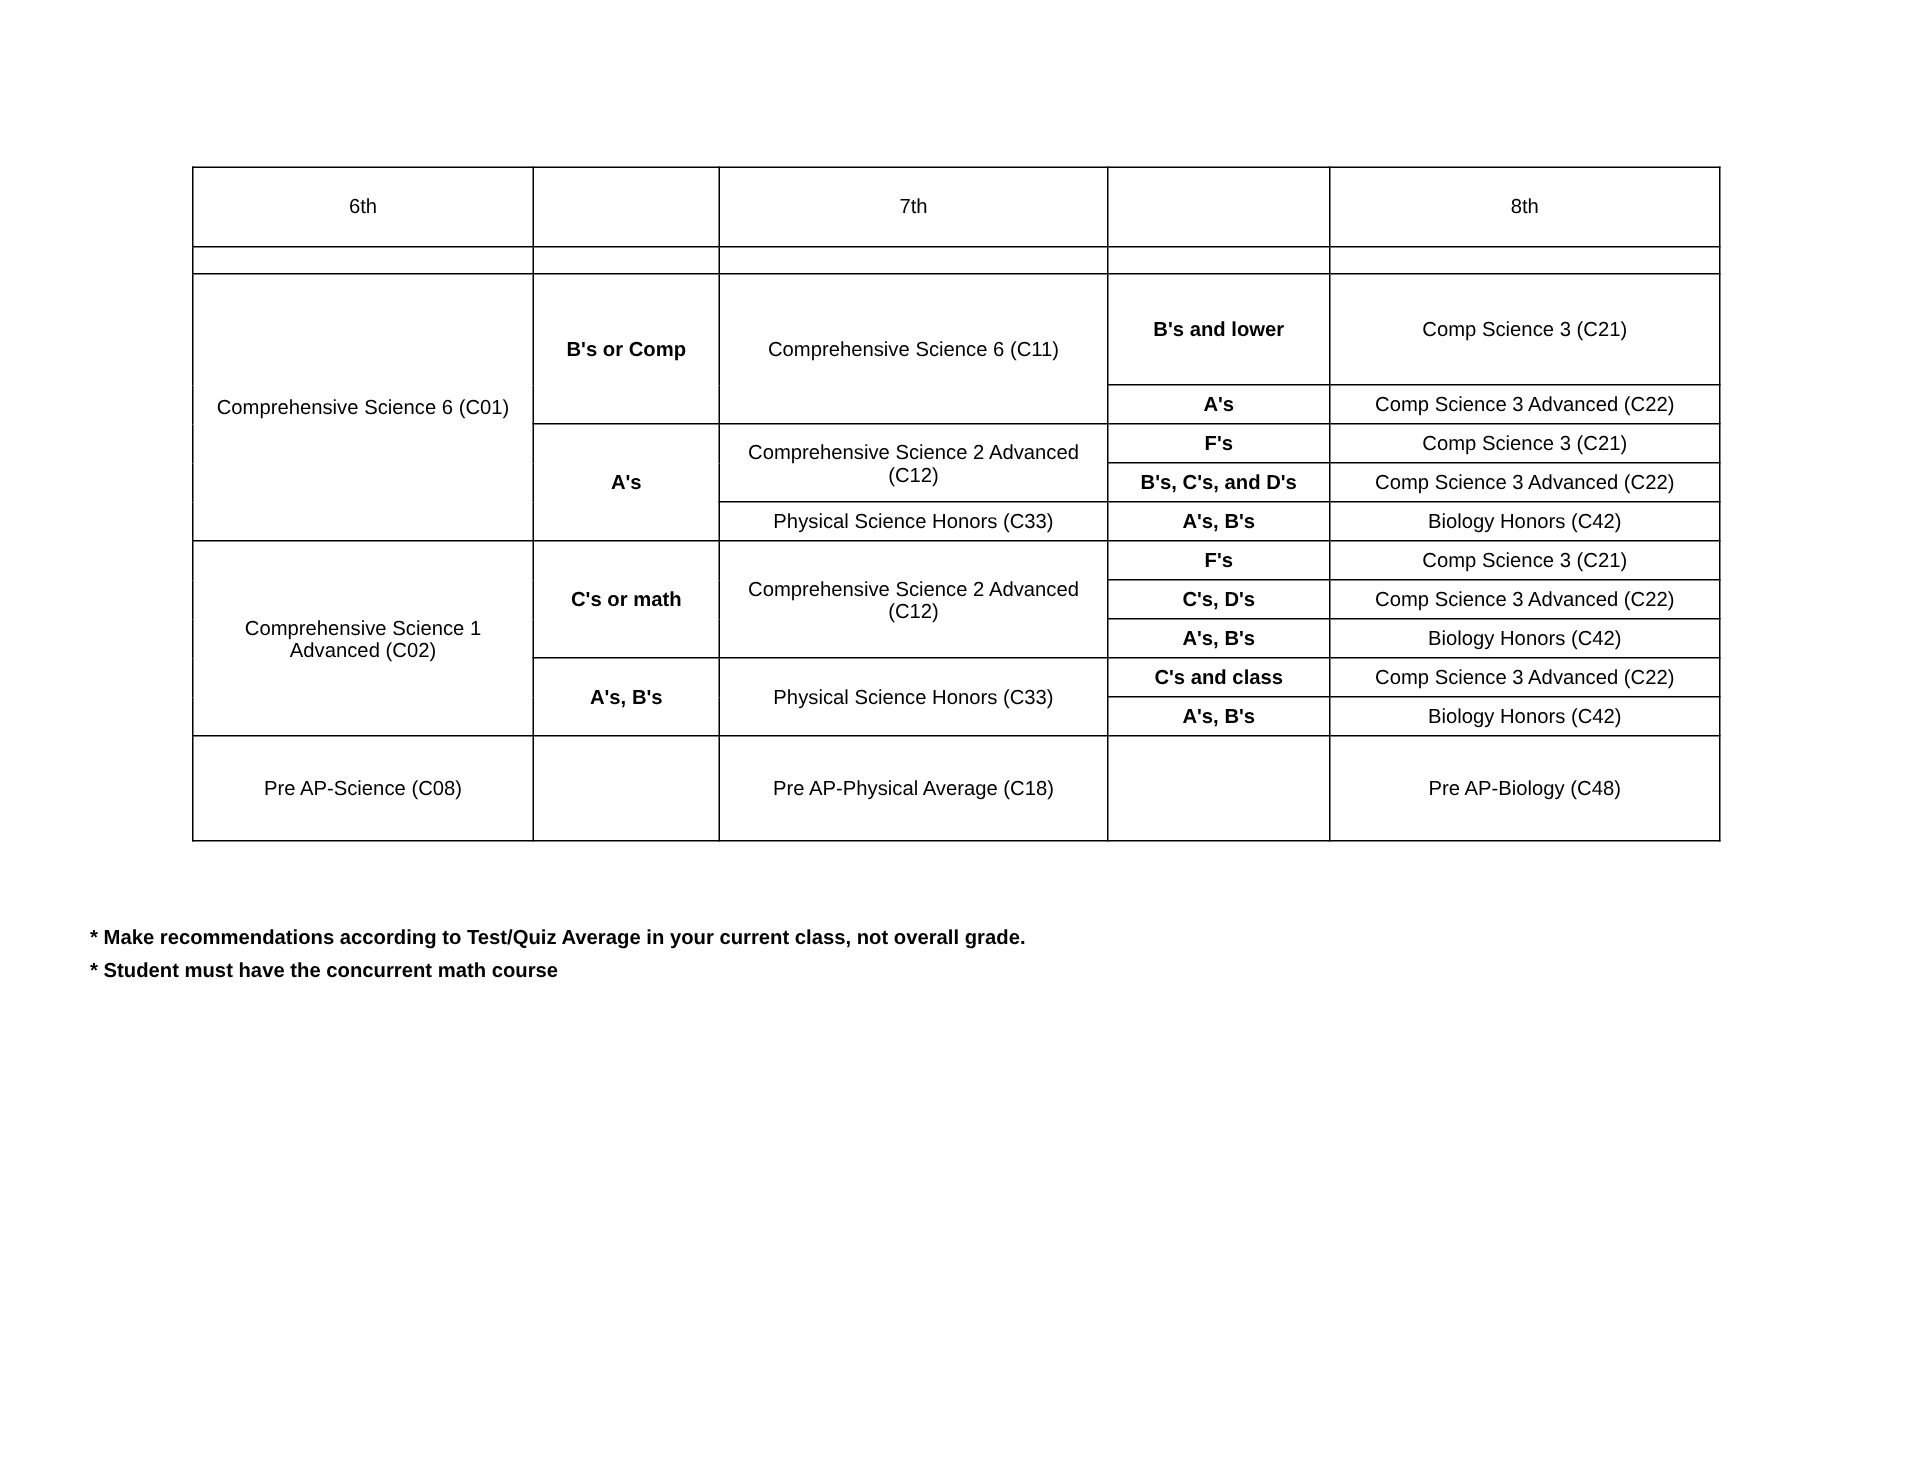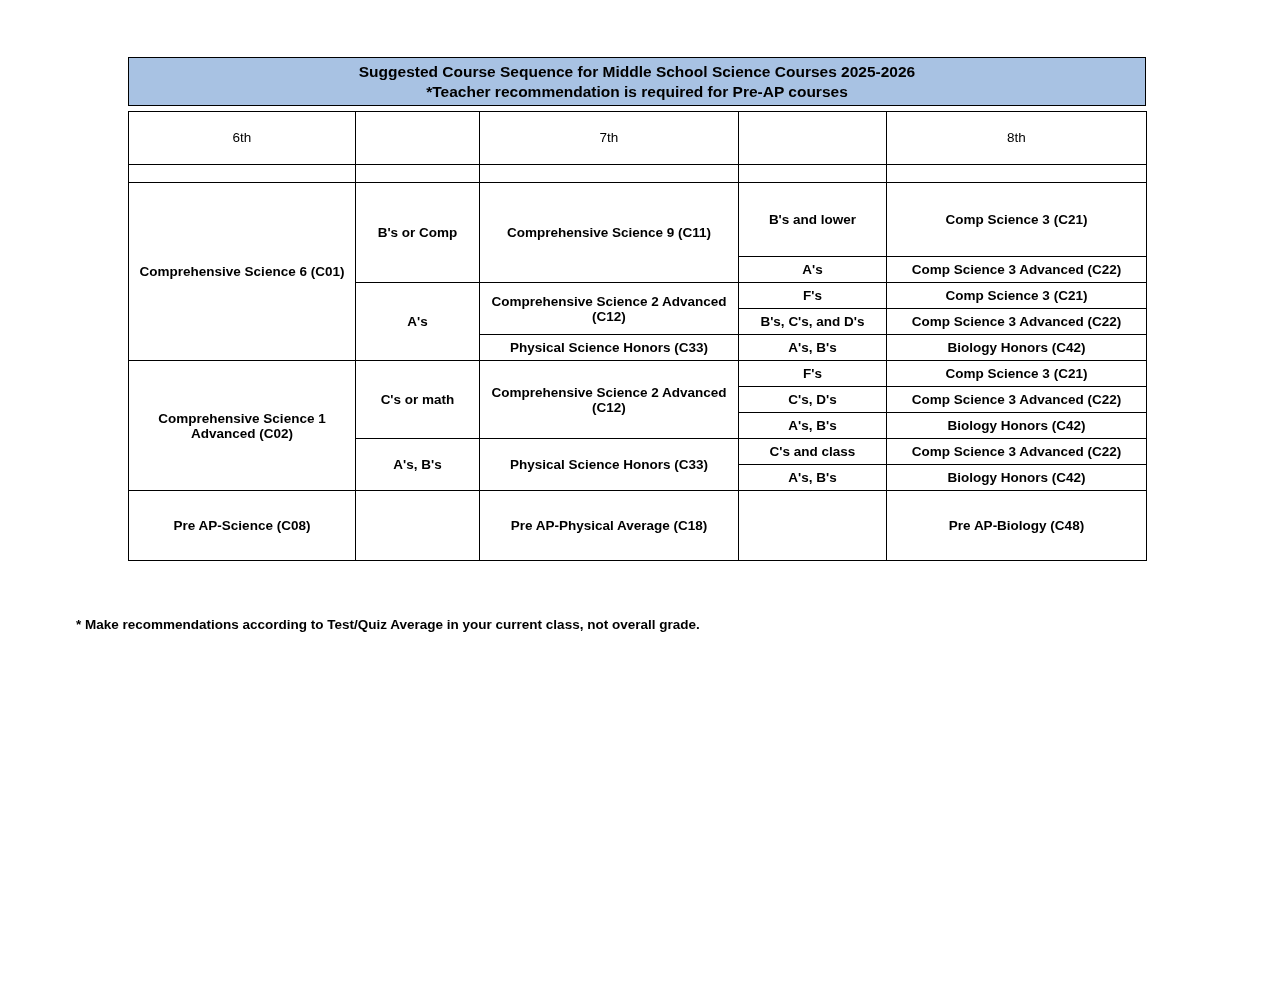--- a/index.html
+++ b/index.html
@@ -70,50 +70,45 @@
 
   td.gradehdr {
     font-size: 26px;
     font-weight: normal;
     height: 53px;
     line-height: 1.1;
   }
   td.blankrow {
     height: 18px;
   }
-  td.b { font-weight: bold; }
+  td.b { font-weight: normal; }
   td.n { font-weight: bold; }
 
   .r1 { height: 74px; }
   .r-tall { height: 26px; }
 
   
   .sec-top { border-top: 2px solid #000000; }
 
   
   .footnotes {
     position: absolute;
     left: 60px;
     top: 614px;
     font-size: 13.5px;
     font-weight: bold;
     line-height: 1.65;
-    margin-left: 16px;
   }
   .footnote { white-space: nowrap; }
 </style>
 </head>
 <body>
 
 <div class="page">
 
-  <div class="title-banner">
-    <div class="title-line">Suggested Course Sequence for Middle School Science Courses 2025-2026</div>
-    <div class="title-line">*Teacher recommendation is required for Pre-AP courses</div>
-  </div>
 
   <table class="seq">
     <colgroup>
       <col class="col-a">
         <col class="col-b">
         <col class="col-c">
         <col class="col-d">
         <col class="col-e">
     </colgroup>
     <tbody>
@@ -130,21 +125,21 @@
         <td class="blankrow"></td>
         <td class="blankrow"></td>
         <td class="blankrow"></td>
         <td class="blankrow"></td>
         <td class="blankrow"></td>
       </tr>
 
       <tr>
         <td class="b sec-top" rowspan="5">Comprehensive Science 6 (C01)</td>
         <td class="n sec-top" rowspan="2">B's or Comp</td>
-        <td class="b sec-top" rowspan="2">Comprehensive Science 9 (C11)</td>
+        <td class="b sec-top" rowspan="2">Comprehensive Science 6 (C11)</td>
         <td class="n sec-top r1">B's and lower</td>
         <td class="b sec-top r1">Comp Science 3 (C21)</td>
       </tr>
       <tr>
         <td class="n r-tall">A's</td>
         <td class="b r-tall">Comp Science 3 Advanced (C22)</td>
       </tr>
       <tr>
         <td class="n" rowspan="3">A's</td>
         <td class="b" rowspan="2">Comprehensive Science 2 Advanced (C12)</td>
@@ -192,15 +187,16 @@
         <td class="n sec-top"></td>
         <td class="b sec-top">Pre AP-Physical Average (C18)</td>
         <td class="n sec-top"></td>
         <td class="b sec-top">Pre AP-Biology (C48)</td>
       </tr>
     </tbody>
   </table>
 
   <div class="footnotes">
     <div class="footnote">* Make recommendations according to Test/Quiz Average in your current class, not overall grade.</div>
+    <div class="footnote">* Student must have the concurrent math course</div>
   </div>
 
 </div>
 
 </body></html>

